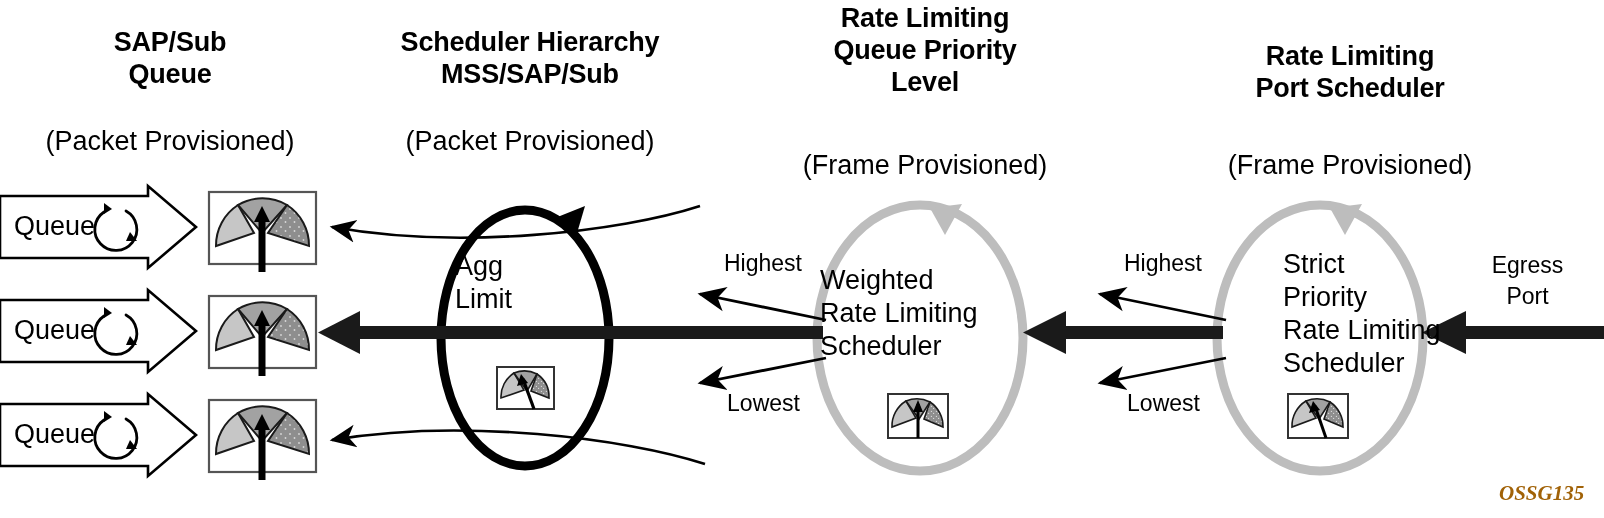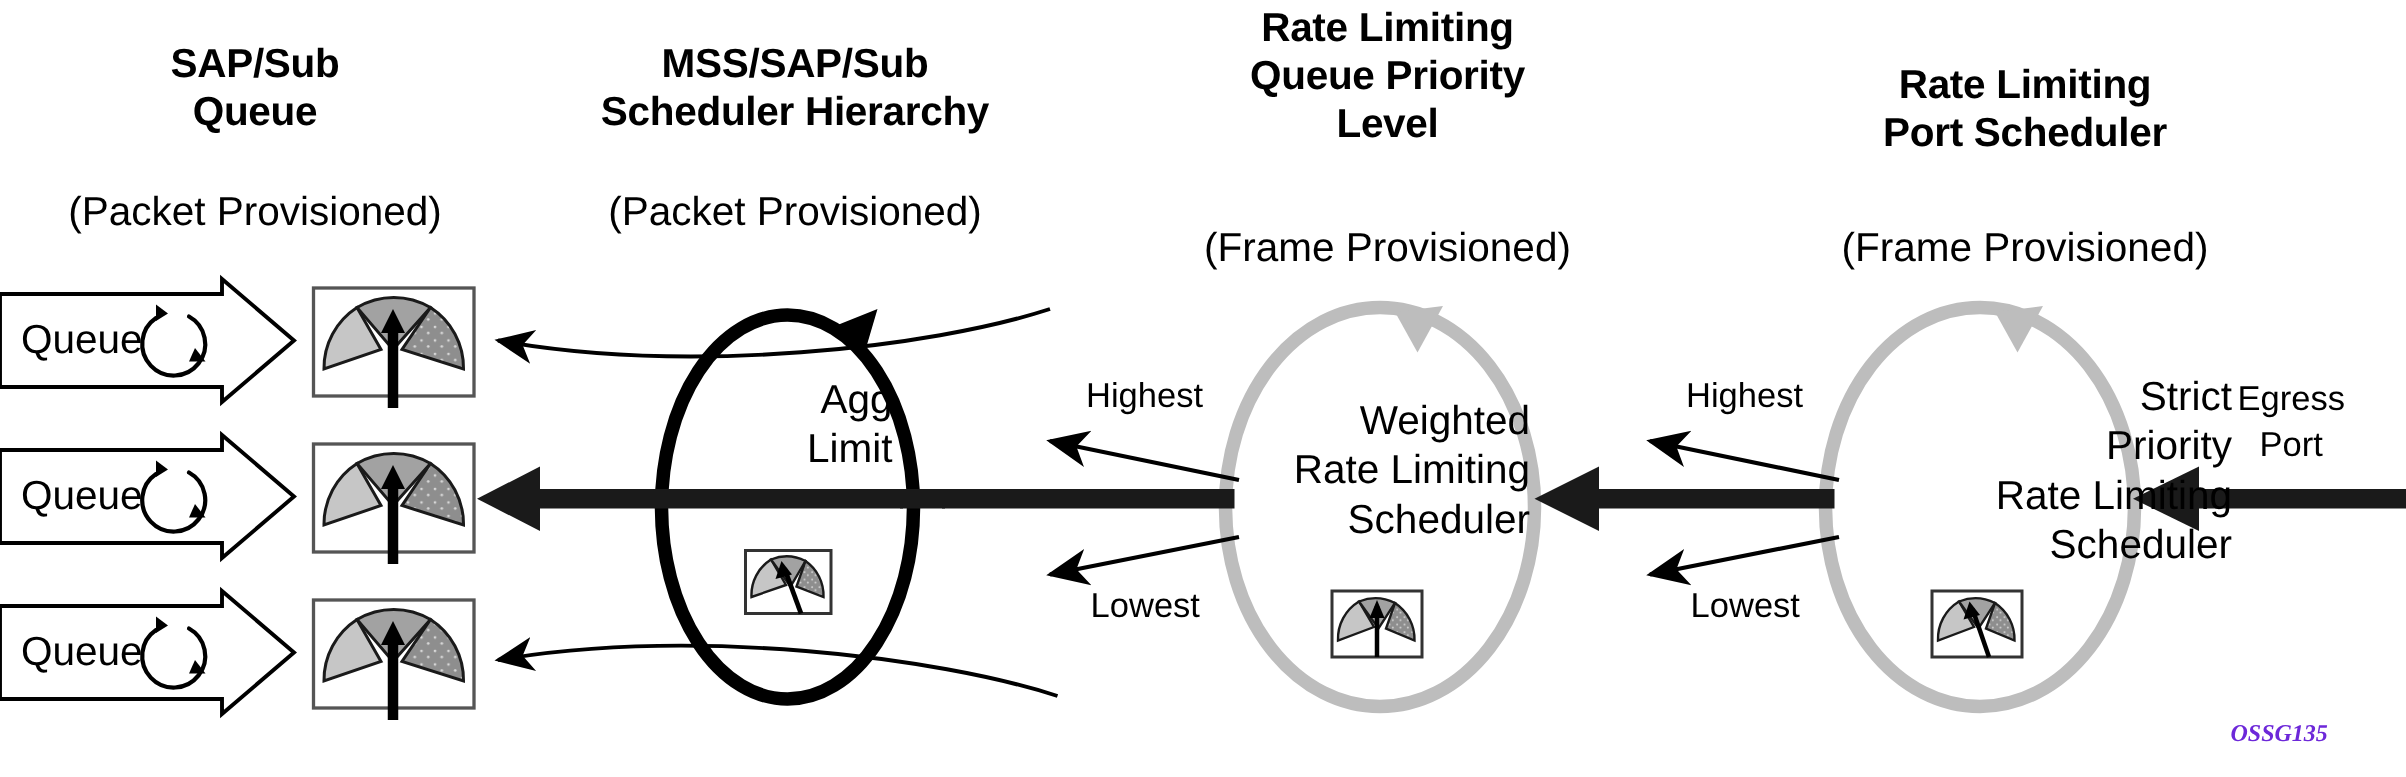--- a/index.html
+++ b/index.html
@@ -35,40 +35,41 @@
     color: #000000;
   }
   .queue-label {
     position: absolute;
     font-size: 27px;
     color: #000000;
     white-space: nowrap;
   }
   .oval-label {
     position: absolute;
-    text-align: right;
+    text-align: left;
     font-size: 27px;
     line-height: 33px;
     color: #000000;
   }
   .edge-label {
     position: absolute;
     text-align: center;
     font-size: 23px;
     line-height: 31px;
     color: #000000;
     white-space: nowrap;
   }
   .watermark {
     position: absolute;
     font-family: "Liberation Serif", serif;
     font-style: italic;
     font-weight: bold;
-    font-size: 16px;
-    color: #6d28d9;
+    font-size: 21px;
+    color: #a16207;
+    margin-left: 12px;
   }
   svg.layer {
     position: absolute;
     left: 0;
     top: 0;
     width: 1604px;
     height: 518px;
   }
 </style>
 </head>
@@ -76,22 +77,22 @@
 
 <div id="canvas">
 
   <div class="col-head" style="left:20px; top:26px; width:300px;text-align:center;">
     <div>SAP/Sub</div>
     <div>Queue</div>
   </div>
   <div class="col-sub" style="left:5px; top:126px; width:330px;">(Packet Provisioned)</div>
 
   <div class="col-head" style="left:360px; top:26px; width:340px;">
+    <div>Scheduler Hierarchy</div>
     <div>MSS/SAP/Sub</div>
-    <div>Scheduler Hierarchy</div>
   </div>
   <div class="col-sub" style="left:365px; top:126px; width:330px;">(Packet Provisioned)</div>
 
   <div class="col-head" style="left:775px; top:2px; width:300px;">
     <div>Rate Limiting</div>
     <div>Queue Priority</div>
     <div>Level</div>
   </div>
   <div class="col-sub" style="left:760px; top:150px; width:330px;">(Frame Provisioned)</div>
 

